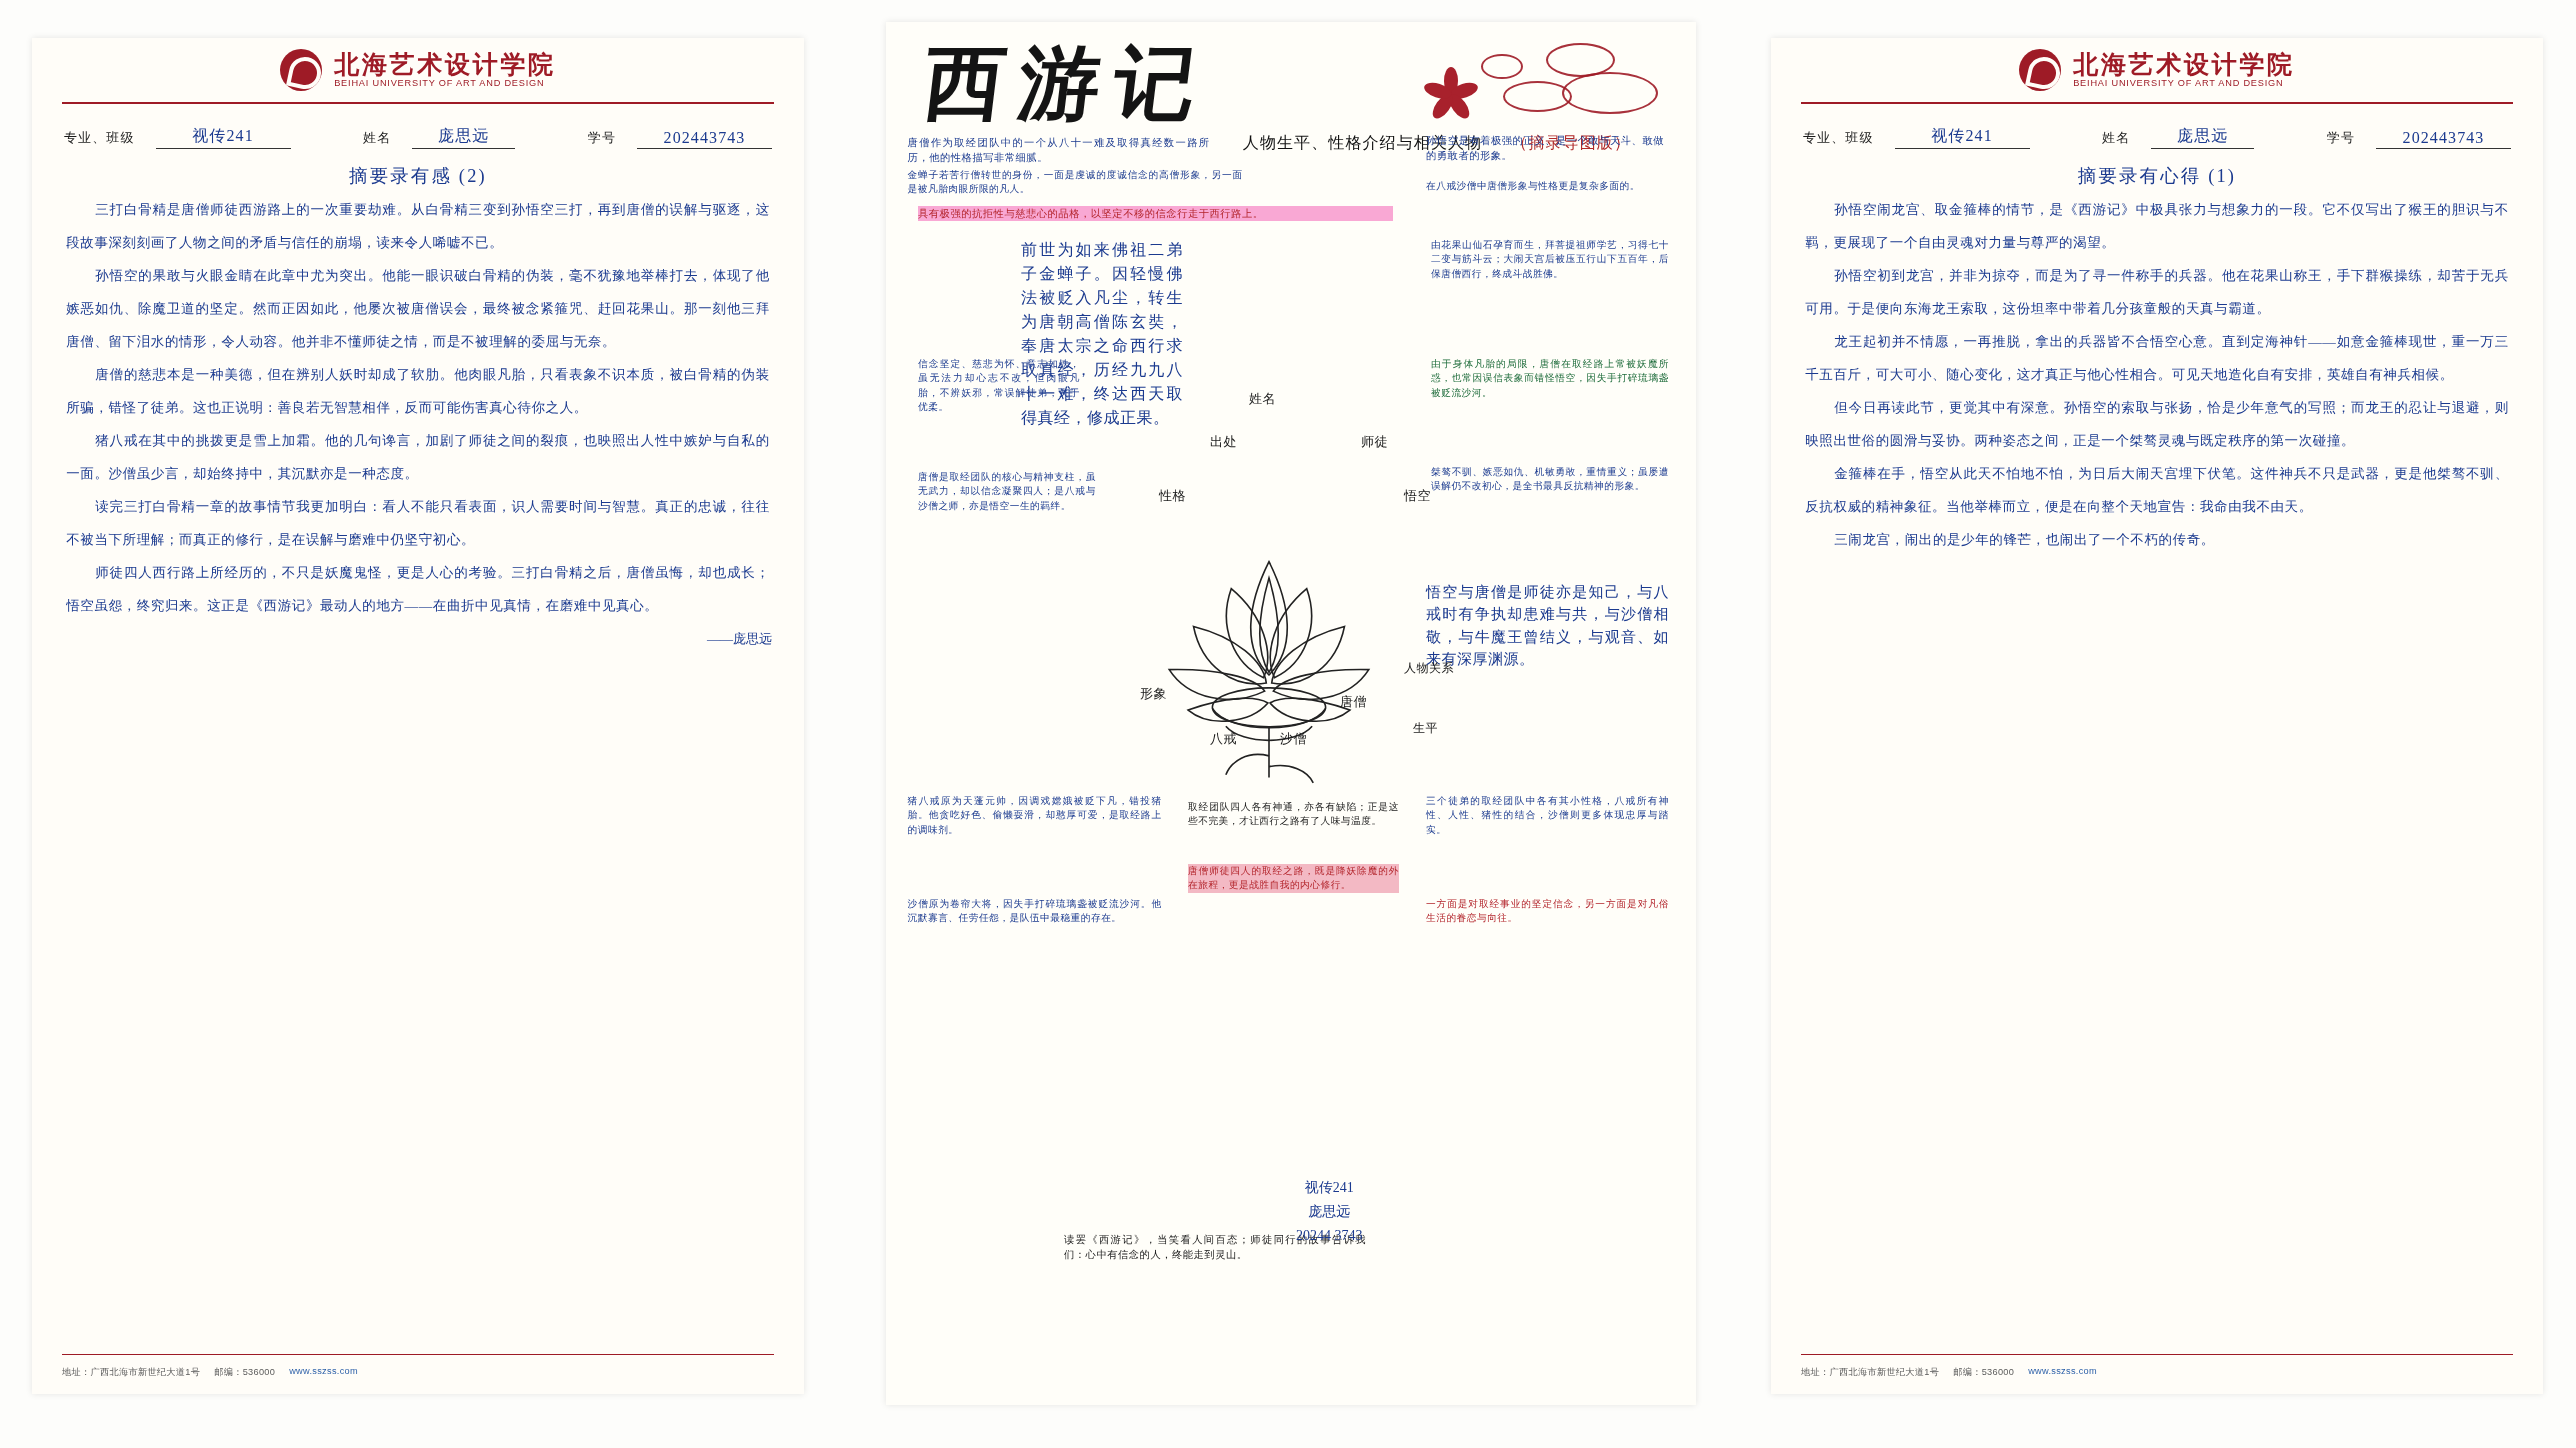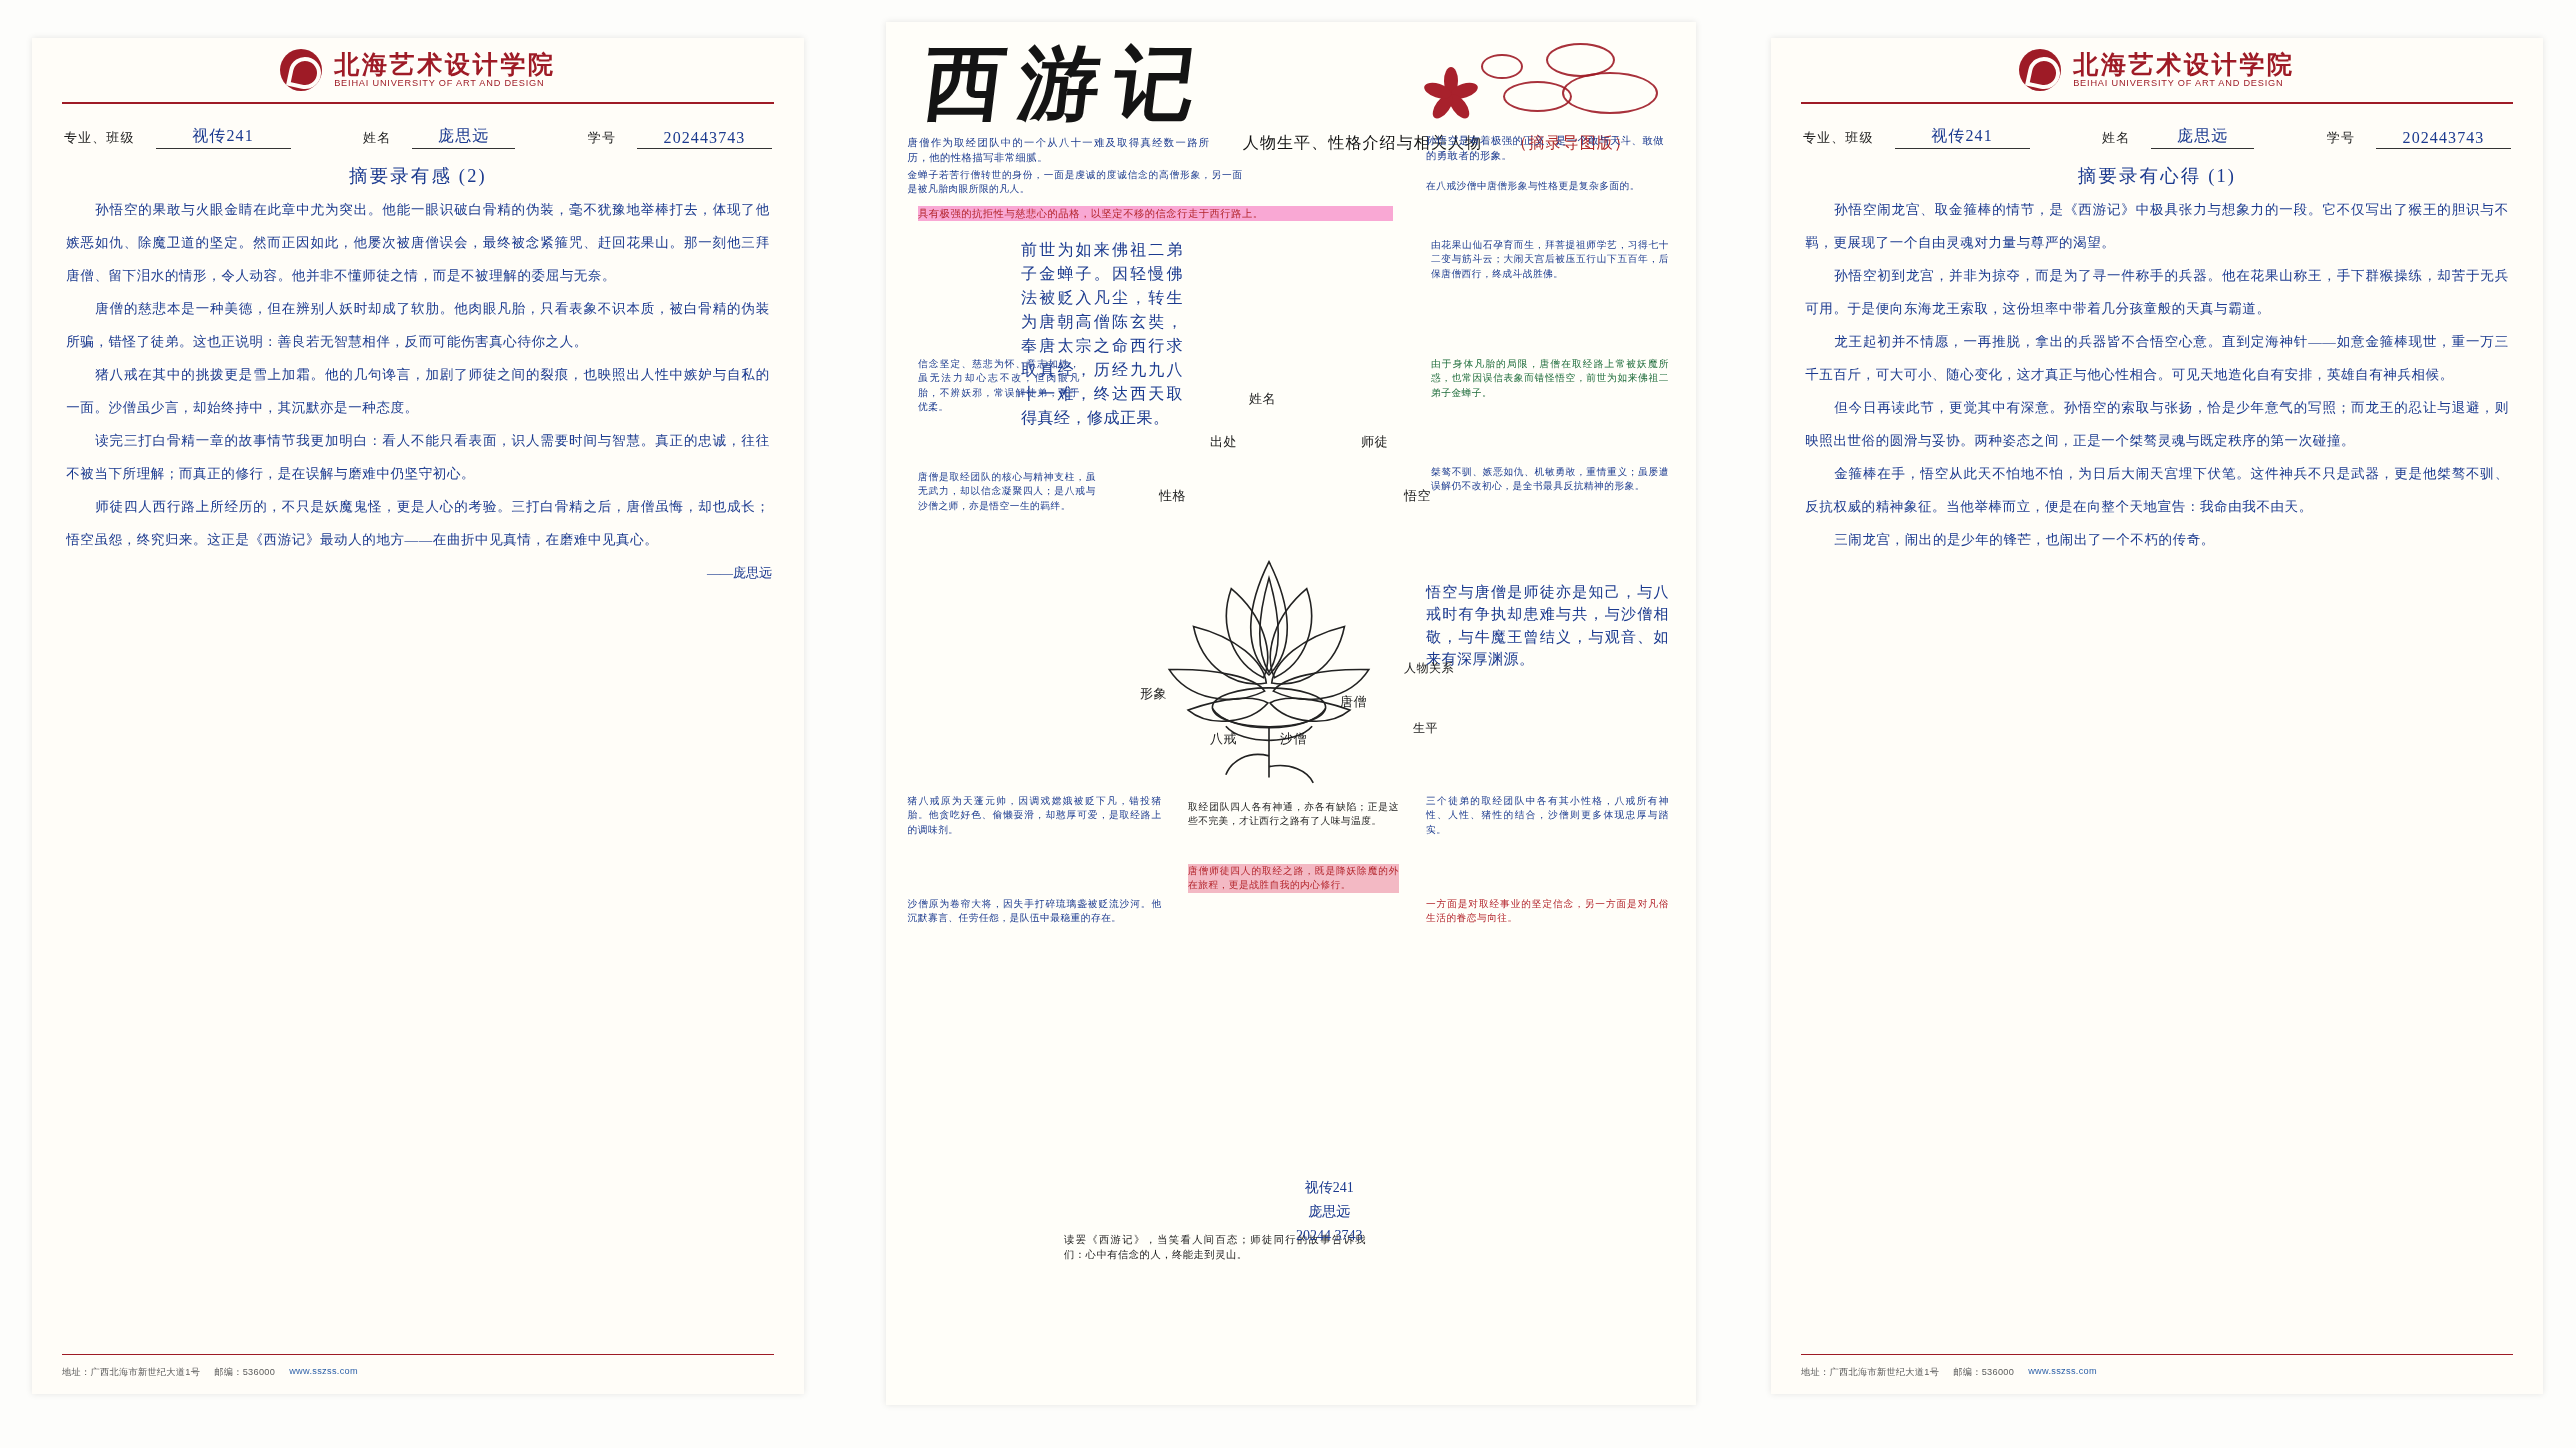--- a/index.html
+++ b/index.html
@@ -279,20 +279,21 @@
       <div class="spacer"></div>
       <div class="field f-id">
         <span class="field-label">学号</span>
         <span class="field-line">202443743</span>
       </div>
     </div>
 
     <div class="ruled">
       <div class="doc-title">摘要录有感 (2)</div>
       <div class="hand">
+        <p>三打白骨精是唐僧师徒西游路上的一次重要劫难。从白骨精三变到孙悟空三打，再到唐僧的误解与驱逐，这段故事深刻刻画了人物之间的矛盾与信任的崩塌，读来令人唏嘘不已。</p>
         <p>孙悟空的果敢与火眼金睛在此章中尤为突出。他能一眼识破白骨精的伪装，毫不犹豫地举棒打去，体现了他嫉恶如仇、除魔卫道的坚定。然而正因如此，他屡次被唐僧误会，最终被念紧箍咒、赶回花果山。那一刻他三拜唐僧、留下泪水的情形，令人动容。他并非不懂师徒之情，而是不被理解的委屈与无奈。</p>
         <p>唐僧的慈悲本是一种美德，但在辨别人妖时却成了软肋。他肉眼凡胎，只看表象不识本质，被白骨精的伪装所骗，错怪了徒弟。这也正说明：善良若无智慧相伴，反而可能伤害真心待你之人。</p>
         <p>猪八戒在其中的挑拨更是雪上加霜。他的几句谗言，加剧了师徒之间的裂痕，也映照出人性中嫉妒与自私的一面。沙僧虽少言，却始终持中，其沉默亦是一种态度。</p>
         <p>读完三打白骨精一章的故事情节我更加明白：看人不能只看表面，识人需要时间与智慧。真正的忠诚，往往不被当下所理解；而真正的修行，是在误解与磨难中仍坚守初心。</p>
         <p>师徒四人西行路上所经历的，不只是妖魔鬼怪，更是人心的考验。三打白骨精之后，唐僧虽悔，却也成长；悟空虽怨，终究归来。这正是《西游记》最动人的地方——在曲折中见真情，在磨难中见真心。</p>
       </div>
       <div class="sign">——庞思远</div>
     </div>
 
     <div class="foot-rule"></div>
@@ -350,21 +351,21 @@
 
     <div class="note n-blue" style="left:540px; top:111px; width:238px; font-size:10.3px;">孙悟空是有着极强的正义、是一个敢与天斗、敢做的勇敢者的形象。</div>
     <div class="note n-blue" style="left:540px; top:157px; width:238px; font-size:9.7px;">在八戒沙僧中唐僧形象与性格更是复杂多面的。</div>
 
     <div class="note n-red hl-yellow" style="left:32px; top:184px; width:475px; font-size:10.3px;">具有极强的抗拒性与慈悲心的品格，以坚定不移的信念行走于西行路上。</div>
 
     <div class="note n-blue" style="left:135px; top:216px; width:162px; font-size:16px;">前世为如来佛祖二弟子金蝉子。因轻慢佛法被贬入凡尘，转生为唐朝高僧陈玄奘，奉唐太宗之命西行求取真经，历经九九八十一难，终达西天取得真经，修成正果。</div>
     <div class="note n-blue" style="left:32px; top:335px; width:162px; font-size:9.7px;">信念坚定、慈悲为怀、意志如铁，虽无法力却心志不改；但肉眼凡胎，不辨妖邪，常误解徒弟，失于优柔。</div>
     <div class="note n-blue" style="left:32px; top:448px; width:178px; font-size:9.7px;">唐僧是取经团队的核心与精神支柱，虽无武力，却以信念凝聚四人；是八戒与沙僧之师，亦是悟空一生的羁绊。</div>
 
-    <div class="note n-green" style="left:545px; top:335px; width:238px; font-size:9.7px;">由于身体凡胎的局限，唐僧在取经路上常被妖魔所惑，也常因误信表象而错怪悟空，前世为如来佛祖二弟子金蝉子。</div>
+    <div class="note n-green" style="left:545px; top:335px; width:238px; font-size:9.7px;">由于身体凡胎的局限，唐僧在取经路上常被妖魔所惑，也常因误信表象而错怪悟空，因失手打碎琉璃盏被贬流沙河。</div>
 
     <div class="note n-blue" style="left:545px; top:216px; width:238px; font-size:9.7px;">由花果山仙石孕育而生，拜菩提祖师学艺，习得七十二变与筋斗云；大闹天宫后被压五行山下五百年，后保唐僧西行，终成斗战胜佛。</div>
     <div class="note n-blue" style="left:545px; top:443px; width:238px; font-size:9.7px;">桀骜不驯、嫉恶如仇、机敏勇敢，重情重义；虽屡遭误解仍不改初心，是全书最具反抗精神的形象。</div>
     <div class="note n-blue" style="left:540px; top:559px; width:243px; font-size:15px;">悟空与唐僧是师徒亦是知己，与八戒时有争执却患难与共，与沙僧相敬，与牛魔王曾结义，与观音、如来有深厚渊源。</div>
 
     <div class="note n-black" style="left:363px; top:367px; font-size:13px;">姓名</div>
     <div class="note n-black" style="left:324px; top:410px; font-size:13px;">出处</div>
     <div class="note n-black" style="left:273px; top:464px; font-size:13px;">性格</div>
     <div class="note n-black" style="left:254px; top:662px; font-size:13px;">形象</div>
     <div class="note n-black" style="left:475px; top:410px; font-size:13px;">师徒</div>

